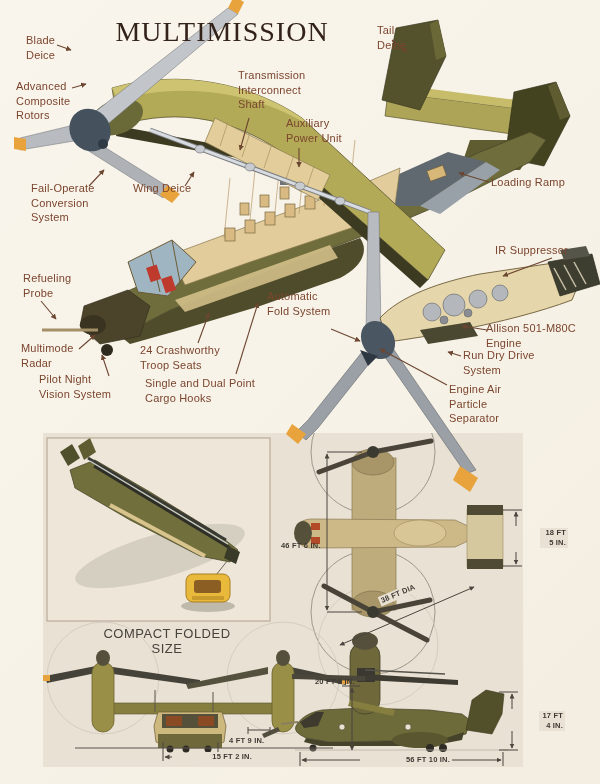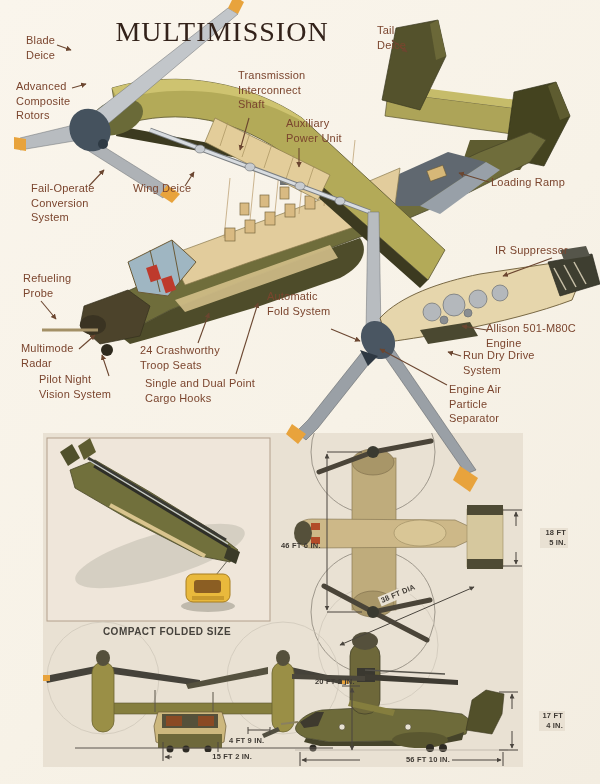--- a/index.html
+++ b/index.html
@@ -10,21 +10,21 @@
   .title{position:absolute;left:88px;top:18px;width:268px;text-align:center;
          font-family:"Liberation Serif",serif;font-weight:normal;color:#33221A;
          font-size:28px;line-height:28px;letter-spacing:1px;}
   .callout{position:absolute;font-size:11px;line-height:1.32;color:#7B452E;
            white-space:pre-line;letter-spacing:.2px;}
   .dim{position:absolute;font-weight:bold;font-size:7.5px;line-height:1.3;
        color:#3E3933;white-space:pre-line;letter-spacing:.2px;}
   .dim.bg{background:#E9E1D3;padding:0 2px;}
   .dim.center{text-align:right;margin-left:36px;}
   .caption{position:absolute;left:96px;top:626px;width:142px;text-align:center;
-           font-weight:bold;font-size:10px;letter-spacing:.5px;color:#46423C;}
+           font-weight:normal;font-size:13px;letter-spacing:.5px;color:#46423C;}
   .rot{transform:rotate(-23deg);transform-origin:center;}
 </style>
 </head>
 <body>
 
 <svg id="art" width="600" height="784" viewBox="0 0 600 784">
   <defs>
     <marker id="ah" markerWidth="6" markerHeight="6" refX="4.5" refY="2.5" orient="auto">
       <path d="M0,0 L5,2.5 L0,5 Z" fill="#6B4630"></path>
     </marker>

